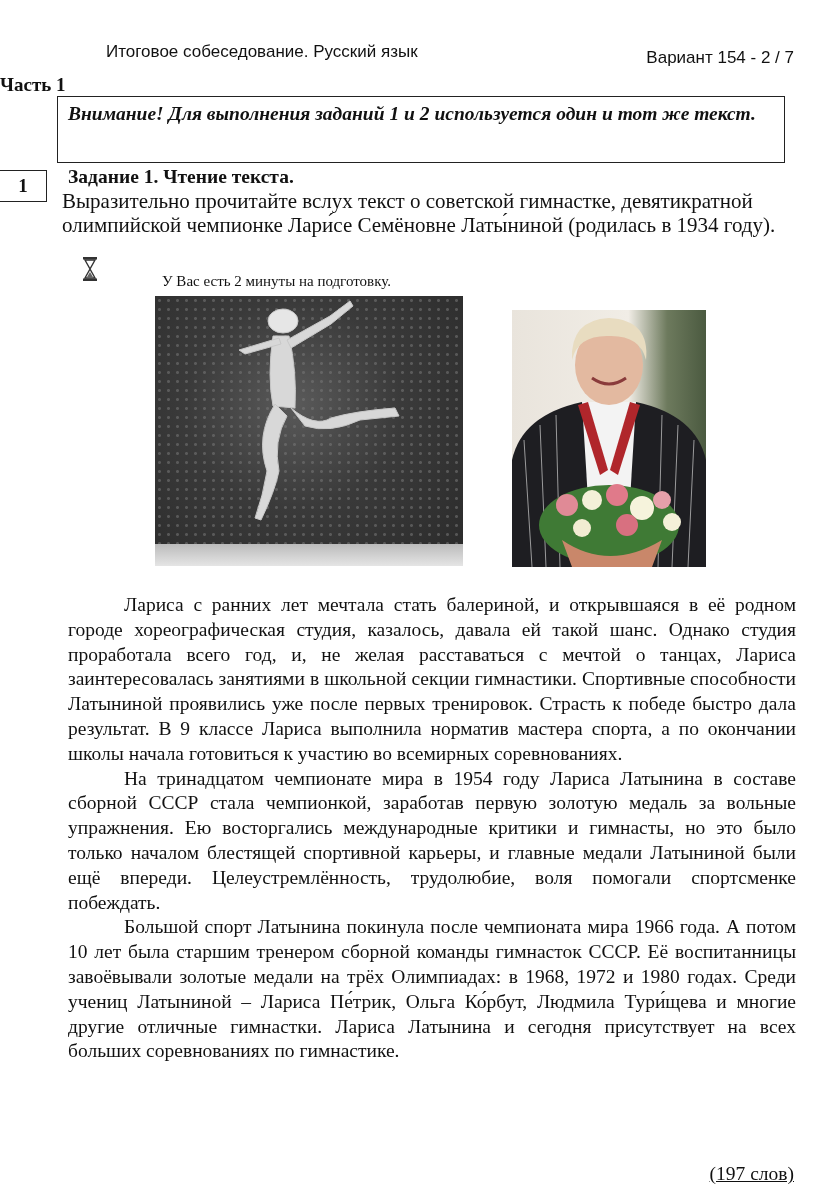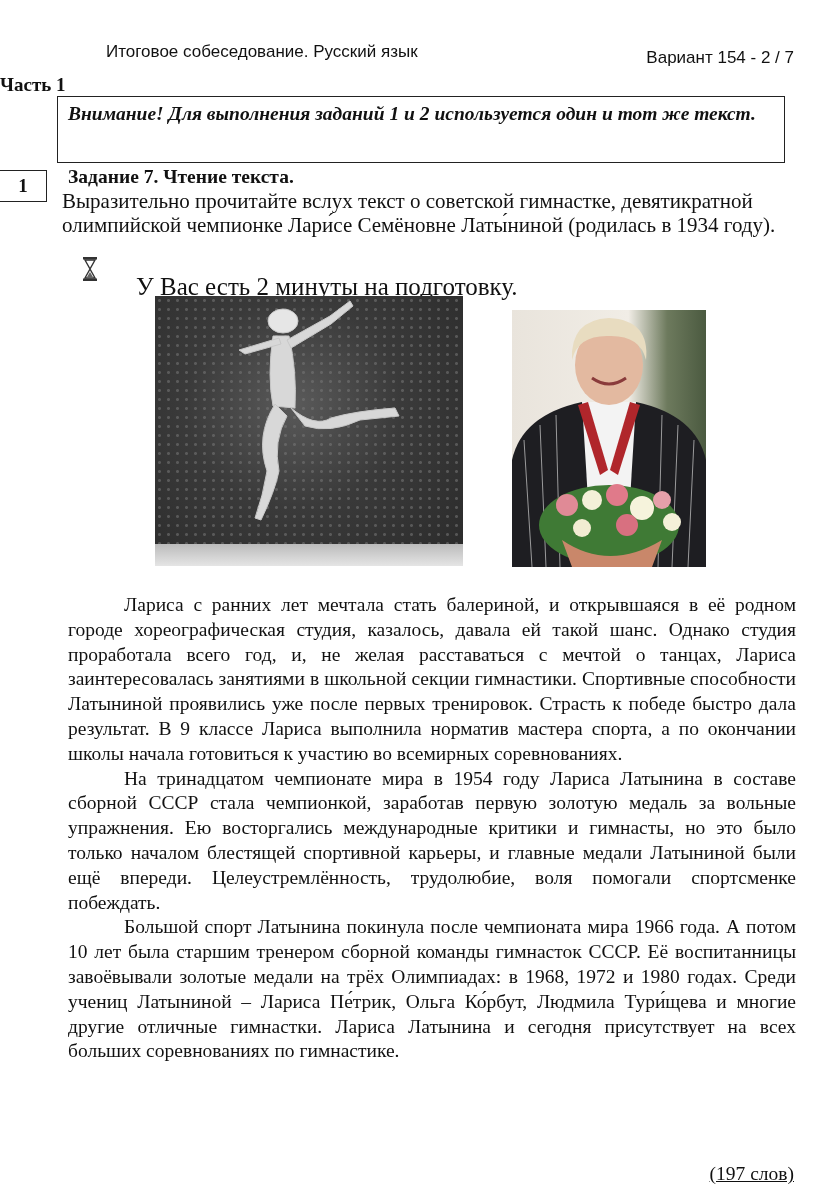--- a/index.html
+++ b/index.html
@@ -11,21 +11,21 @@
   .hdr-right { position:absolute; right:44px; top:42px; font-size:17px;margin-top:6px; }
   .part { position:absolute; left:0; width:838px; top:74px; text-align:left; font-weight:bold; font-size:19px; }
   .attention { position:absolute; left:57px; top:96px; width:728px; height:67px; border:1.5px solid #222;
                padding:4px 10px 0 10px; box-sizing:border-box; font-style:italic; font-weight:bold;
                font-size:19.5px; line-height:26px; text-align:justify; text-align-last:left; }
   .tasknum { position:absolute; left:0; top:170px; width:47px; height:32px; border:1.5px solid #222; border-left:none;
              box-sizing:border-box; text-align:center; font-weight:bold; font-size:19px; line-height:30px; }
   .task-title { position:absolute; left:68px; top:166px; font-weight:bold; font-size:19.5px; }
   .task-desc { position:absolute; left:62px; top:189px; width:728px; font-size:21px; line-height:24px; }
   .hourglass { position:absolute; left:82px; top:256px; width:16px; height:26px; }
-  .prep { position:absolute; left:136px; top:273px; font-size:25px; }
+  .prep { position:absolute; left:162px; top:273px; font-size:15px; }
 
   .photo1 { position:absolute; left:155px; top:296px; width:308px; height:270px;
             background: radial-gradient(ellipse at 45% 40%, #5a5a5a 0%, #3a3a3a 45%, #2a2a2a 100%); overflow:hidden; }
   .photo1 .crowd { position:absolute; left:0; top:0; right:0; bottom:0;
             background-image: radial-gradient(circle, #777 1px, transparent 2px);
             background-size: 9px 9px; opacity:0.55; }
   .photo1 .beam { position:absolute; left:0; right:0; bottom:0; height:22px; background:linear-gradient(#bbb,#e5e5e5); }
   .photo1 svg { position:absolute; left:0; top:0; }
 
   .photo2 { position:absolute; left:512px; top:310px; width:194px; height:257px; overflow:hidden;
@@ -40,21 +40,21 @@
 <body>
 
 <div class="hdr-left sans">Итоговое собеседование. Русский язык</div>
 <div class="hdr-right sans">Вариант 154 - 2 / 7</div>
 
 <div class="part serif">Часть 1</div>
 
 <div class="attention serif">Внимание! Для выполнения заданий 1 и 2 используется один и тот же текст.</div>
 
 <div class="tasknum serif">1</div>
-<div class="task-title serif">Задание 7. Чтение текста.</div>
+<div class="task-title serif">Задание 1. Чтение текста.</div>
 <div class="task-desc serif">Выразительно прочитайте вслух текст о советской гимнастке, девятикратной олимпийской чемпионке Лари́се Семёновне Латы́ниной (родилась в 1934 году).</div>
 
 <div class="hourglass">
   <svg width="16" height="26" viewBox="0 0 16 26">
     <rect x="1" y="1" width="14" height="2.5" fill="#333"></rect>
     <rect x="1" y="22.5" width="14" height="2.5" fill="#333"></rect>
     <path d="M3 4 L13 4 L8 13 L13 22 L3 22 L8 13 Z" fill="none" stroke="#333" stroke-width="1.4"></path>
     <path d="M5 21 L11 21 L8 16 Z" fill="#666"></path>
   </svg>
 </div>

